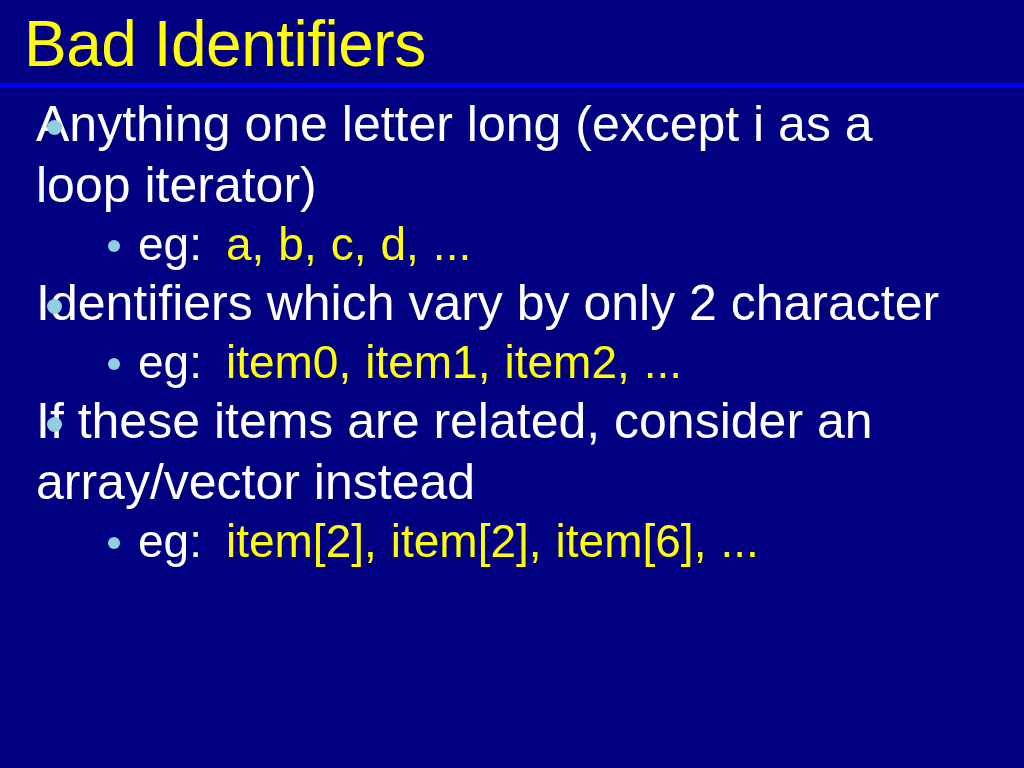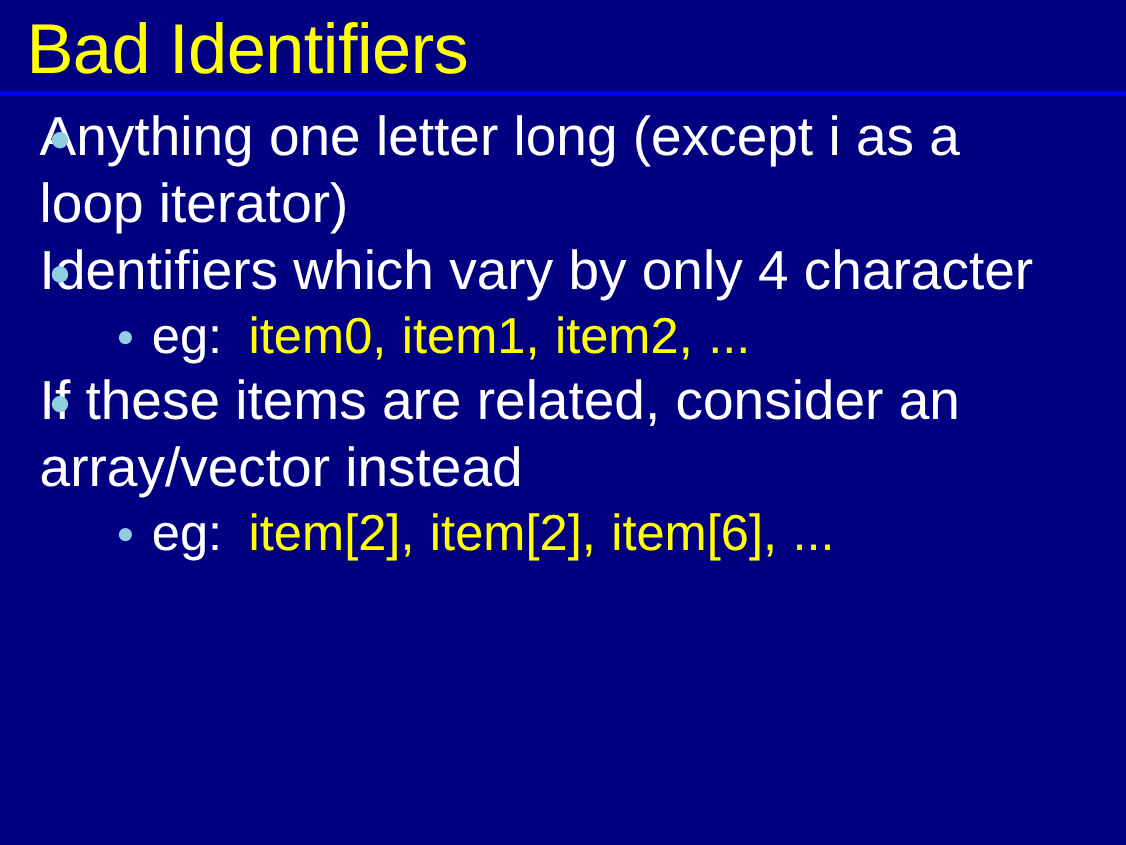--- a/index.html
+++ b/index.html
@@ -109,24 +109,28 @@
   <div class="title">Bad Identifiers</div>
   <div class="title-rule"></div>
 
   <div class="body">
 
     <div class="bullet-l1">
       <span class="dot"></span>
       <span>Anything one letter long (except i as a loop iterator)</span>
     </div>
 
+    <div class="bullet-l2">
+      <span class="dot"></span>
+      <span>eg:</span><span class="gap"></span><span class="gap-sm"></span><span class="code">a,</span><span class="gap"></span><span class="code">b,</span><span class="gap"></span><span class="code">c,</span><span class="gap"></span><span class="code">d,</span><span class="gap"></span><span class="code">...</span>
+    </div>
 
     <div class="bullet-l1">
       <span class="dot"></span>
-      <span>Identifiers which vary by only 4 character</span>
+      <span>Identifiers which vary by only 2 character</span>
     </div>
 
     <div class="bullet-l2">
       <span class="dot"></span>
       <span>eg:</span><span class="gap"></span><span class="gap-sm"></span><span class="code">item0,</span><span class="gap"></span><span class="code">item1,</span><span class="gap"></span><span class="code">item2,</span><span class="gap"></span><span class="code">...</span>
     </div>
 
     <div class="bullet-l1">
       <span class="dot"></span>
       <span>If these items are related, consider an array/vector instead</span>

